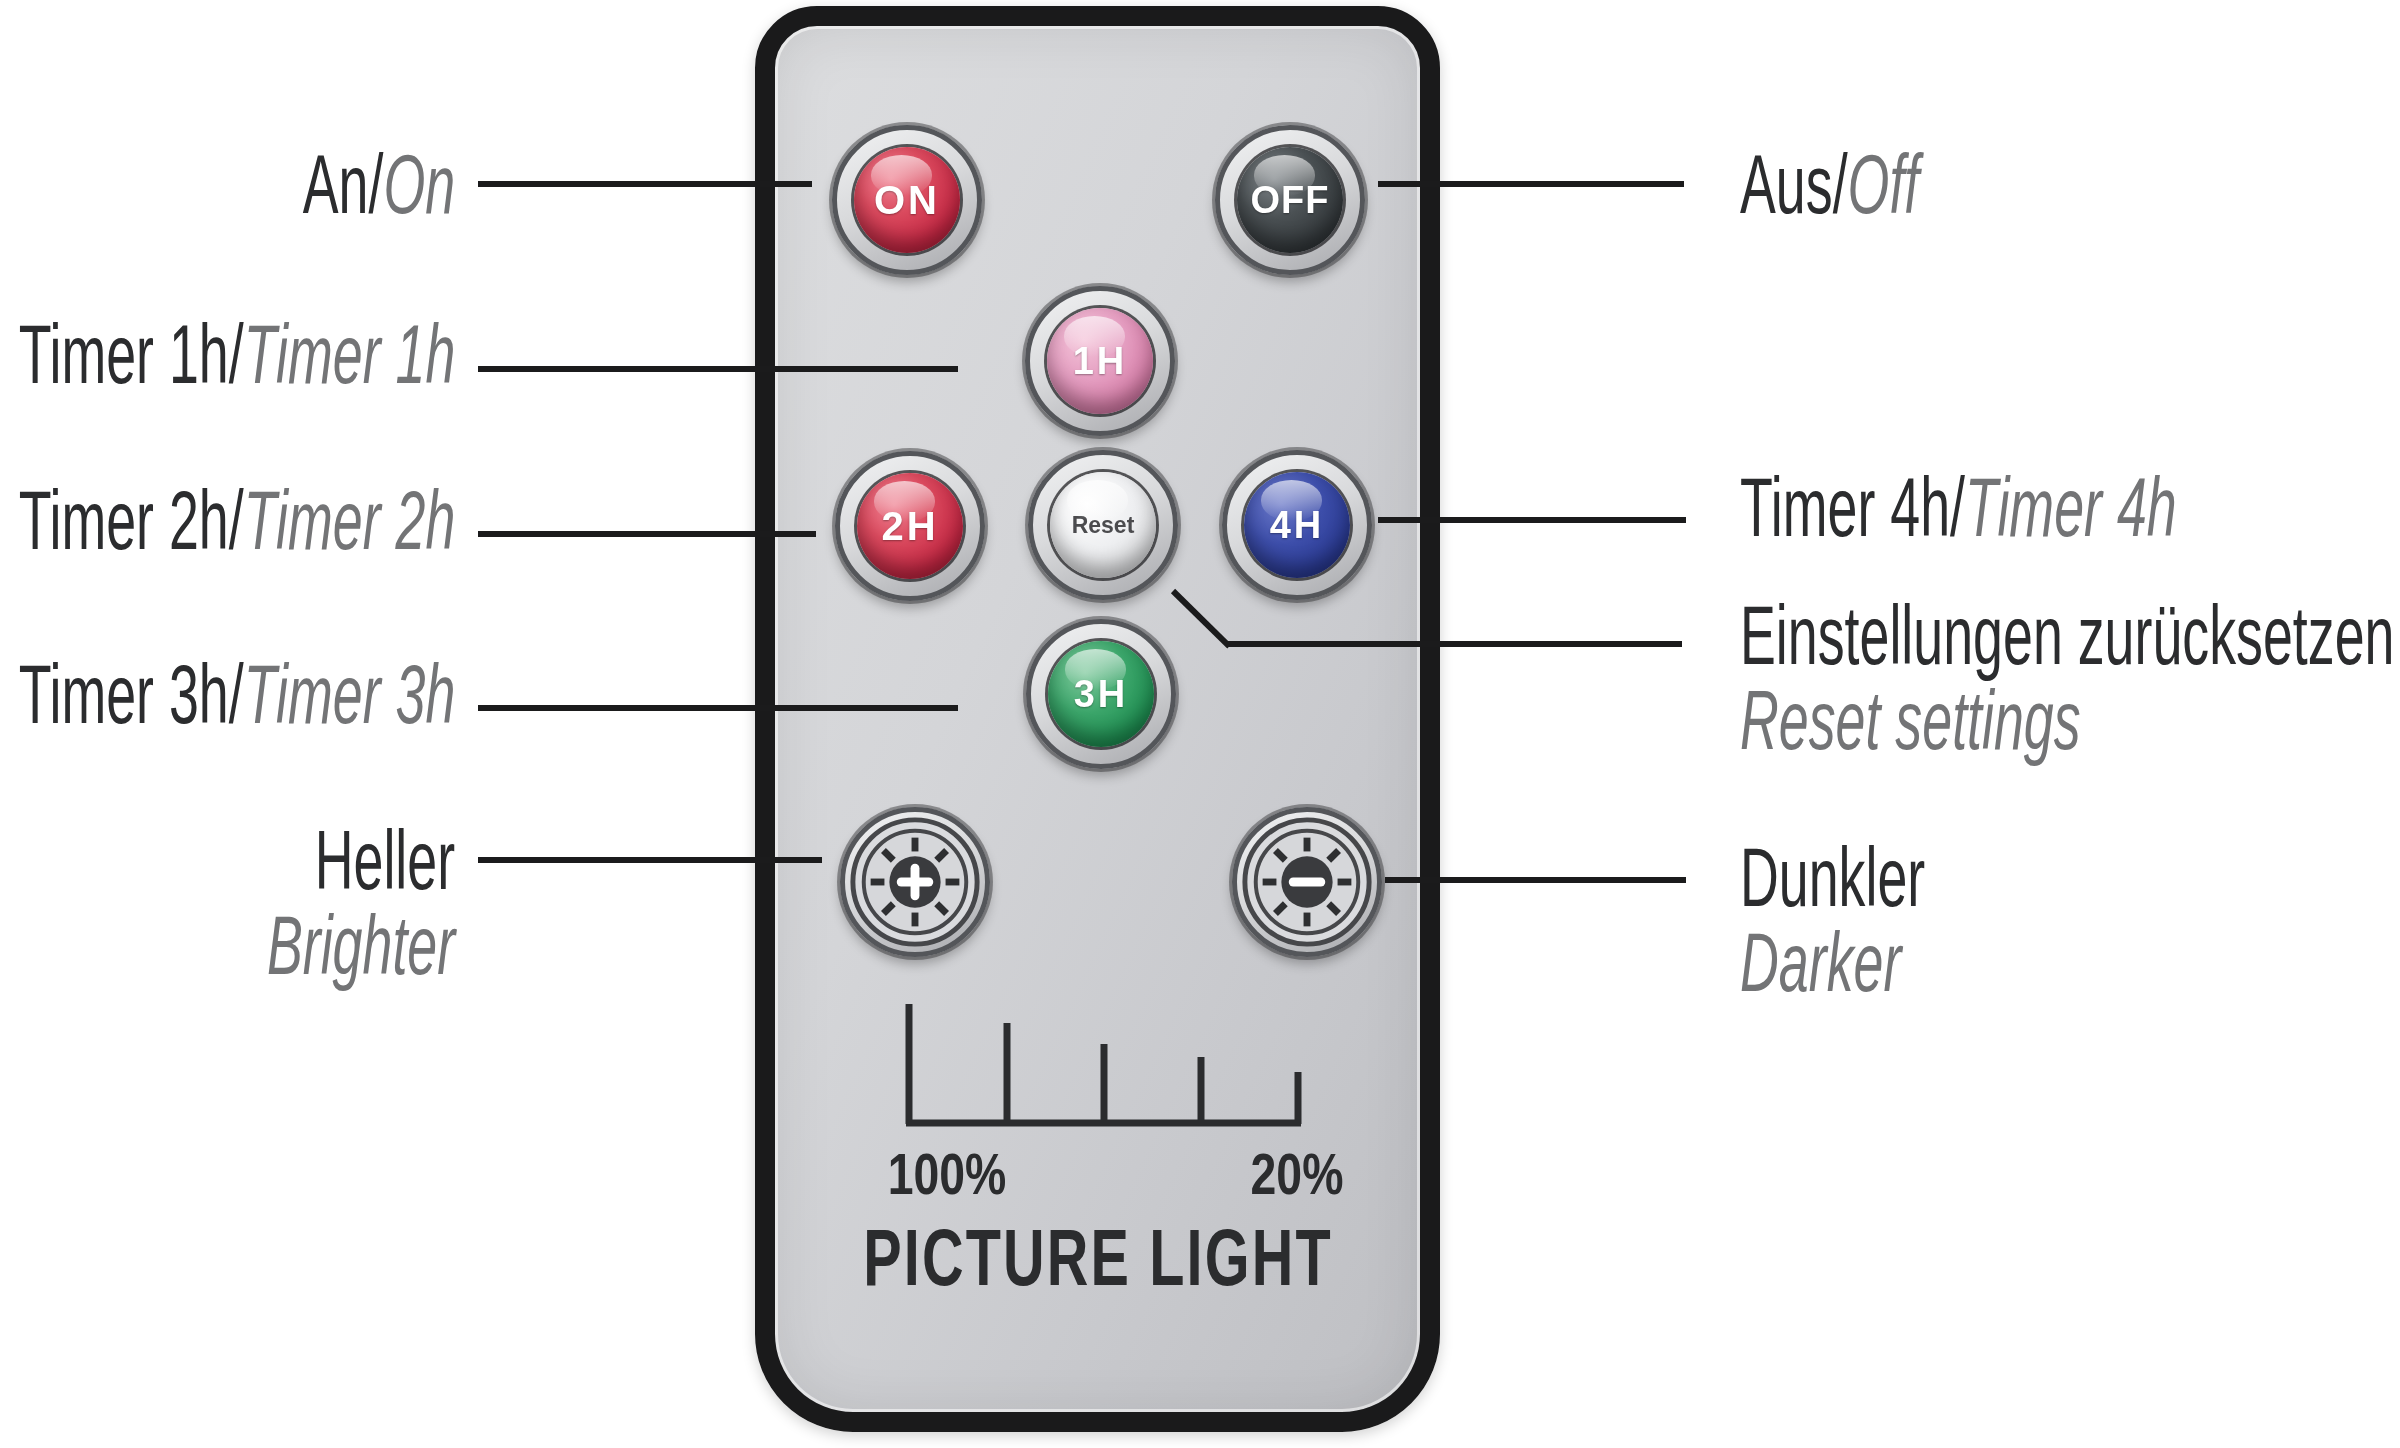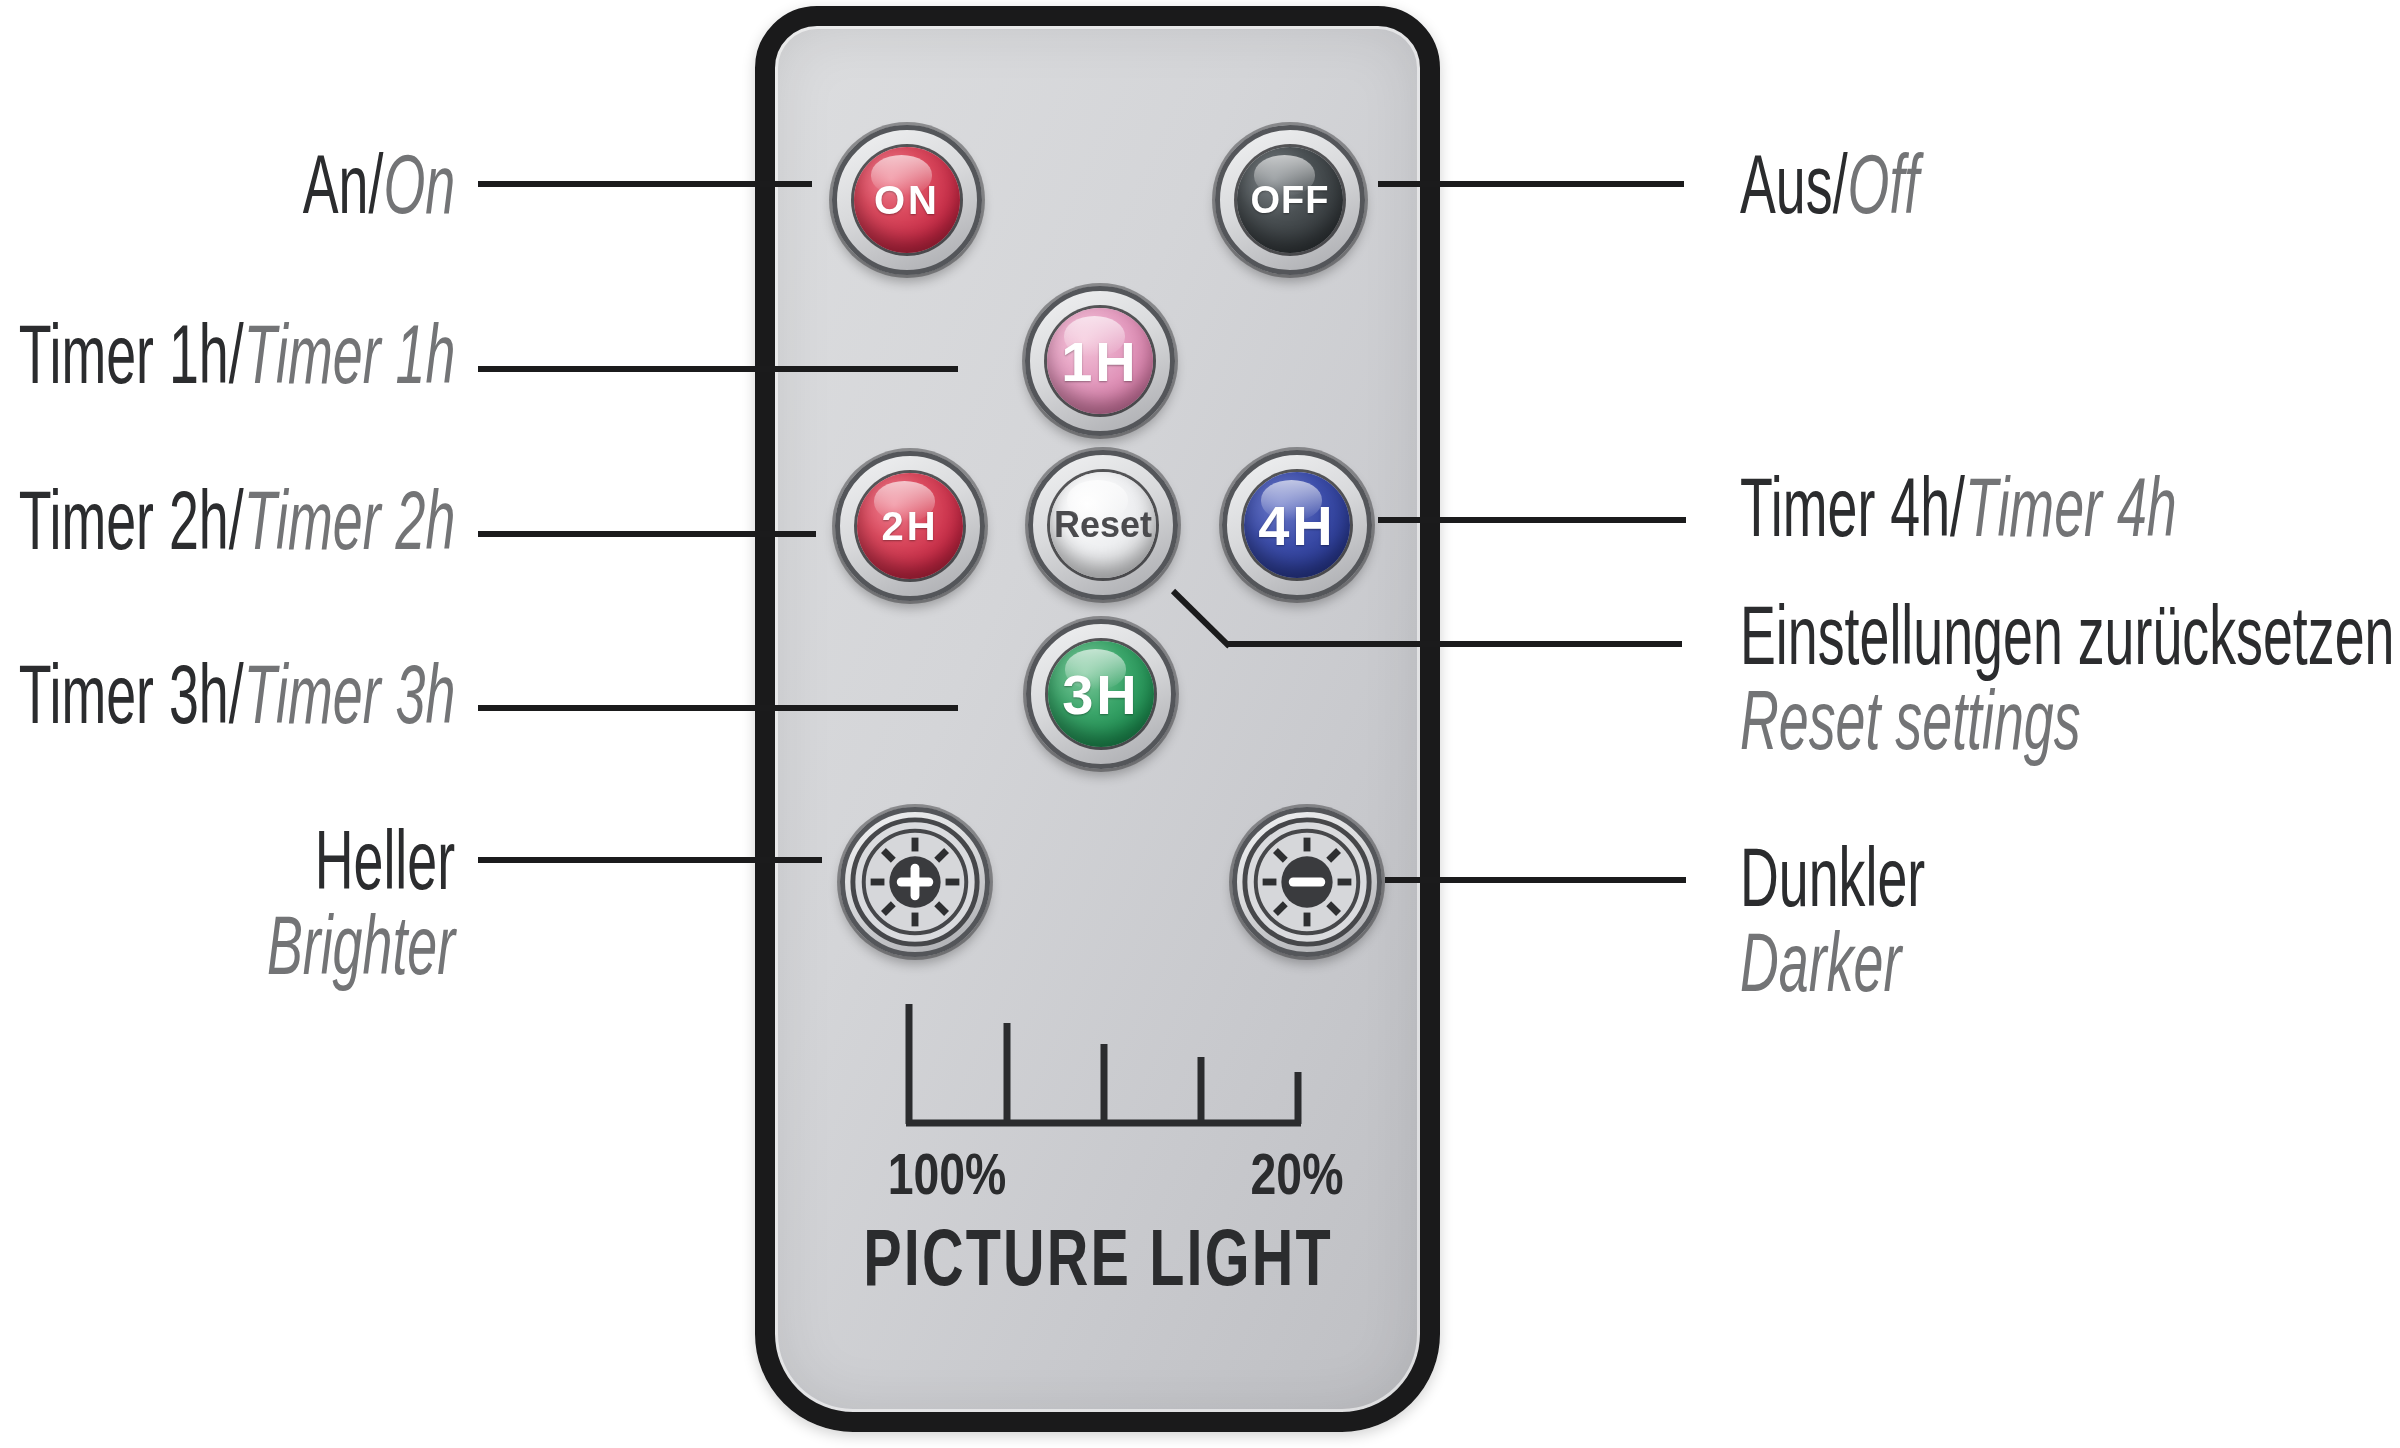--- a/index.html
+++ b/index.html
@@ -15,31 +15,31 @@
 
   
   .btn{position:absolute;width:150px;height:150px;border-radius:50%;box-sizing:border-box;
        transform:translate(-50%,-50%);
        border:5px solid #54565a;
        background:linear-gradient(155deg,#f1f2f3 0%,#d9dadc 45%,#a8a9ad 100%);
        box-shadow:0 0 0 3px rgba(48,48,52,.45), 0 7px 12px rgba(0,0,0,.28);
        display:flex;align-items:center;justify-content:center;}
   .cap{position:relative;width:106px;height:106px;border-radius:50%;
        display:flex;align-items:center;justify-content:center;
-       color:#ffffff;font-weight:bold;font-size:56px;letter-spacing:3px;
+       color:#ffffff;font-weight:bold;font-size:38px;letter-spacing:3px;
        box-shadow:0 0 0 3px rgba(35,35,38,.75), inset 0 -12px 18px rgba(0,0,0,.32);
        text-shadow:0 1px 2px rgba(0,0,0,.35);}
   .cap::after{content:"";position:absolute;left:16%;top:8%;width:58%;height:38%;border-radius:50%;
        background:linear-gradient(rgba(255,255,255,.65),rgba(255,255,255,0));}
   .cap-red{background:radial-gradient(circle at 35% 30%,#ef8393 0%,#da4a5e 35%,#c42743 70%,#a41d34 100%);font-size:40px;}
   .cap-dark{background:radial-gradient(circle at 35% 30%,#7e8488 0%,#4b5154 38%,#33383b 72%,#232browse8 100%);}
   .cap-dark{background:radial-gradient(circle at 35% 30%,#7e8488 0%,#4b5154 38%,#33383b 72%,#24292c 100%);font-size:38px;letter-spacing:1px;}
   .cap-pink{background:radial-gradient(circle at 35% 30%,#f4c4d9 0%,#e49dc0 40%,#d77fa9 70%,#c56397 100%);}
   .cap-silver{background:radial-gradient(circle at 35% 30%,#ffffff 0%,#eeeff1 45%,#dadbdd 80%,#cccdd0 100%);
-              color:#4b4b4e;font-size:36px;letter-spacing:0;text-shadow:none;}
+              color:#4b4b4e;font-size:23px;letter-spacing:0;text-shadow:none;}
   .cap-blue{background:radial-gradient(circle at 35% 30%,#6b79c8 0%,#3d4eaa 40%,#2a3a92 72%,#202d7b 100%);}
   .cap-green{background:radial-gradient(circle at 35% 30%,#7fc99d 0%,#3ba56a 40%,#1f8f52 72%,#157845 100%);}
 
   
   .line{position:absolute;height:6px;background:#1b1b1c;}
   .line-diag{position:absolute;height:6px;background:#1b1b1c;transform-origin:0 50%;}
 
   
   .lbl{position:absolute;font-size:84px;line-height:85px;color:#2b2c2e;white-space:nowrap;}
   .lbl .en{font-style:italic;color:#737476;}

